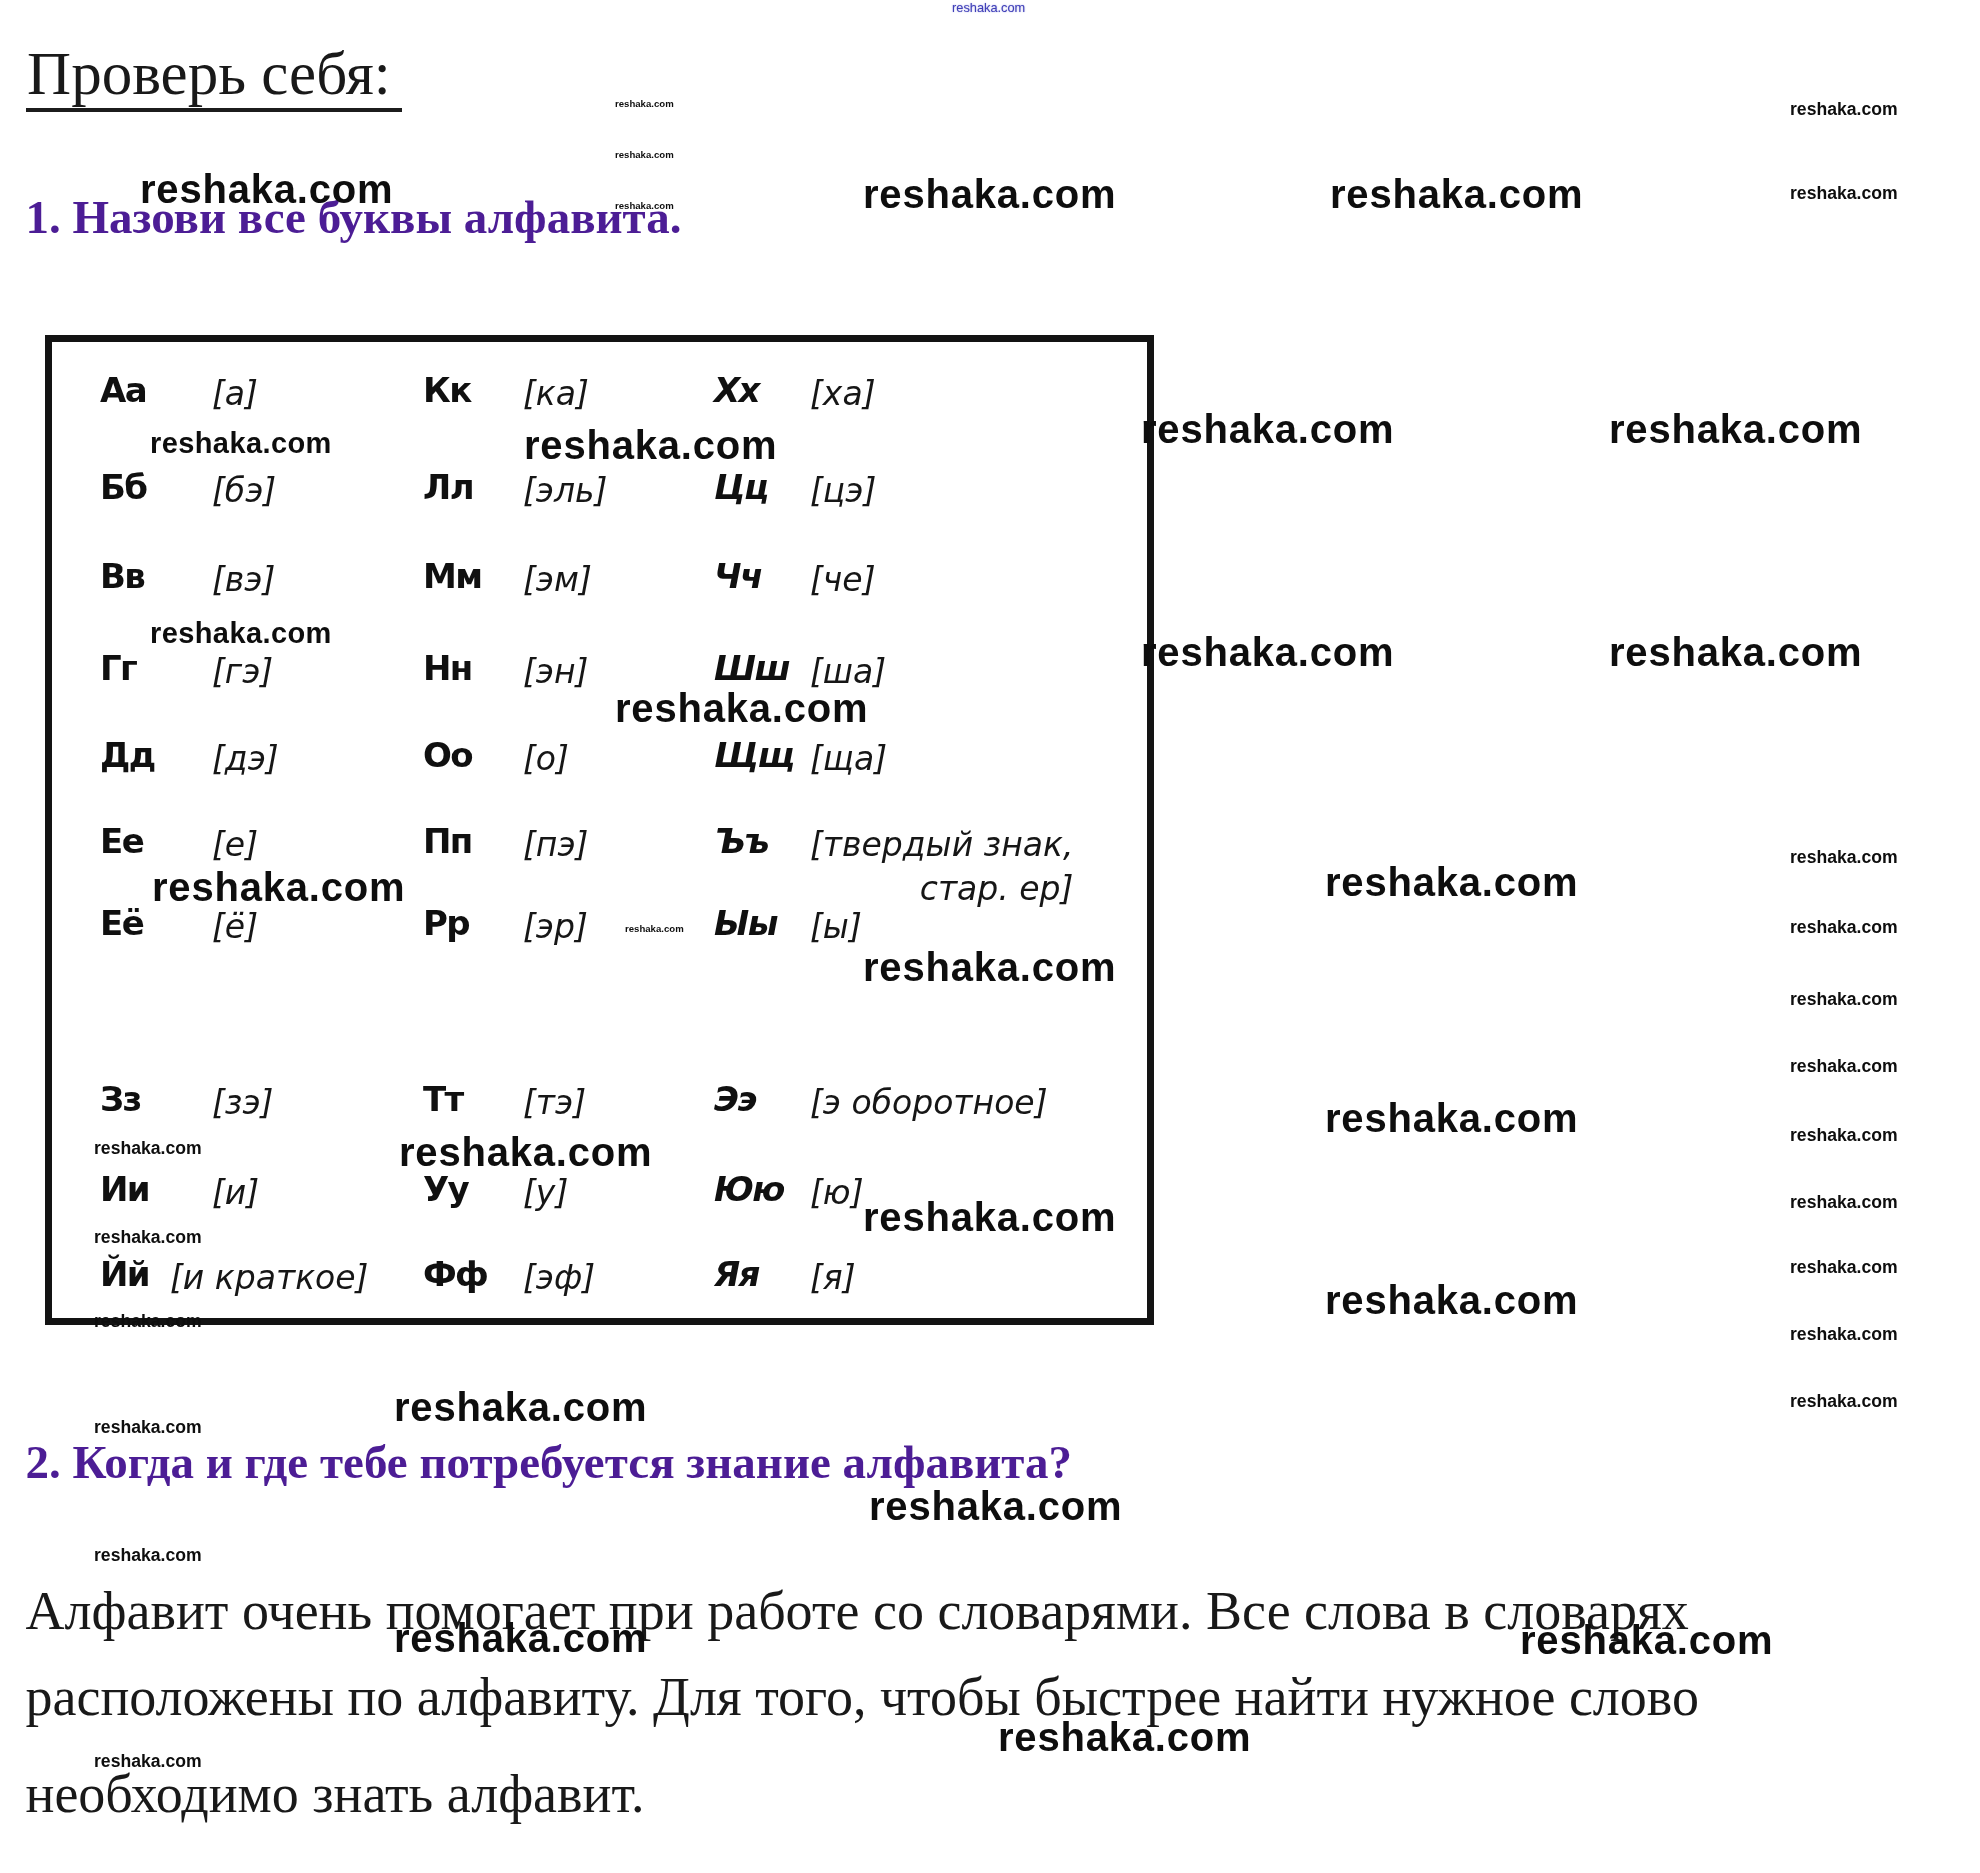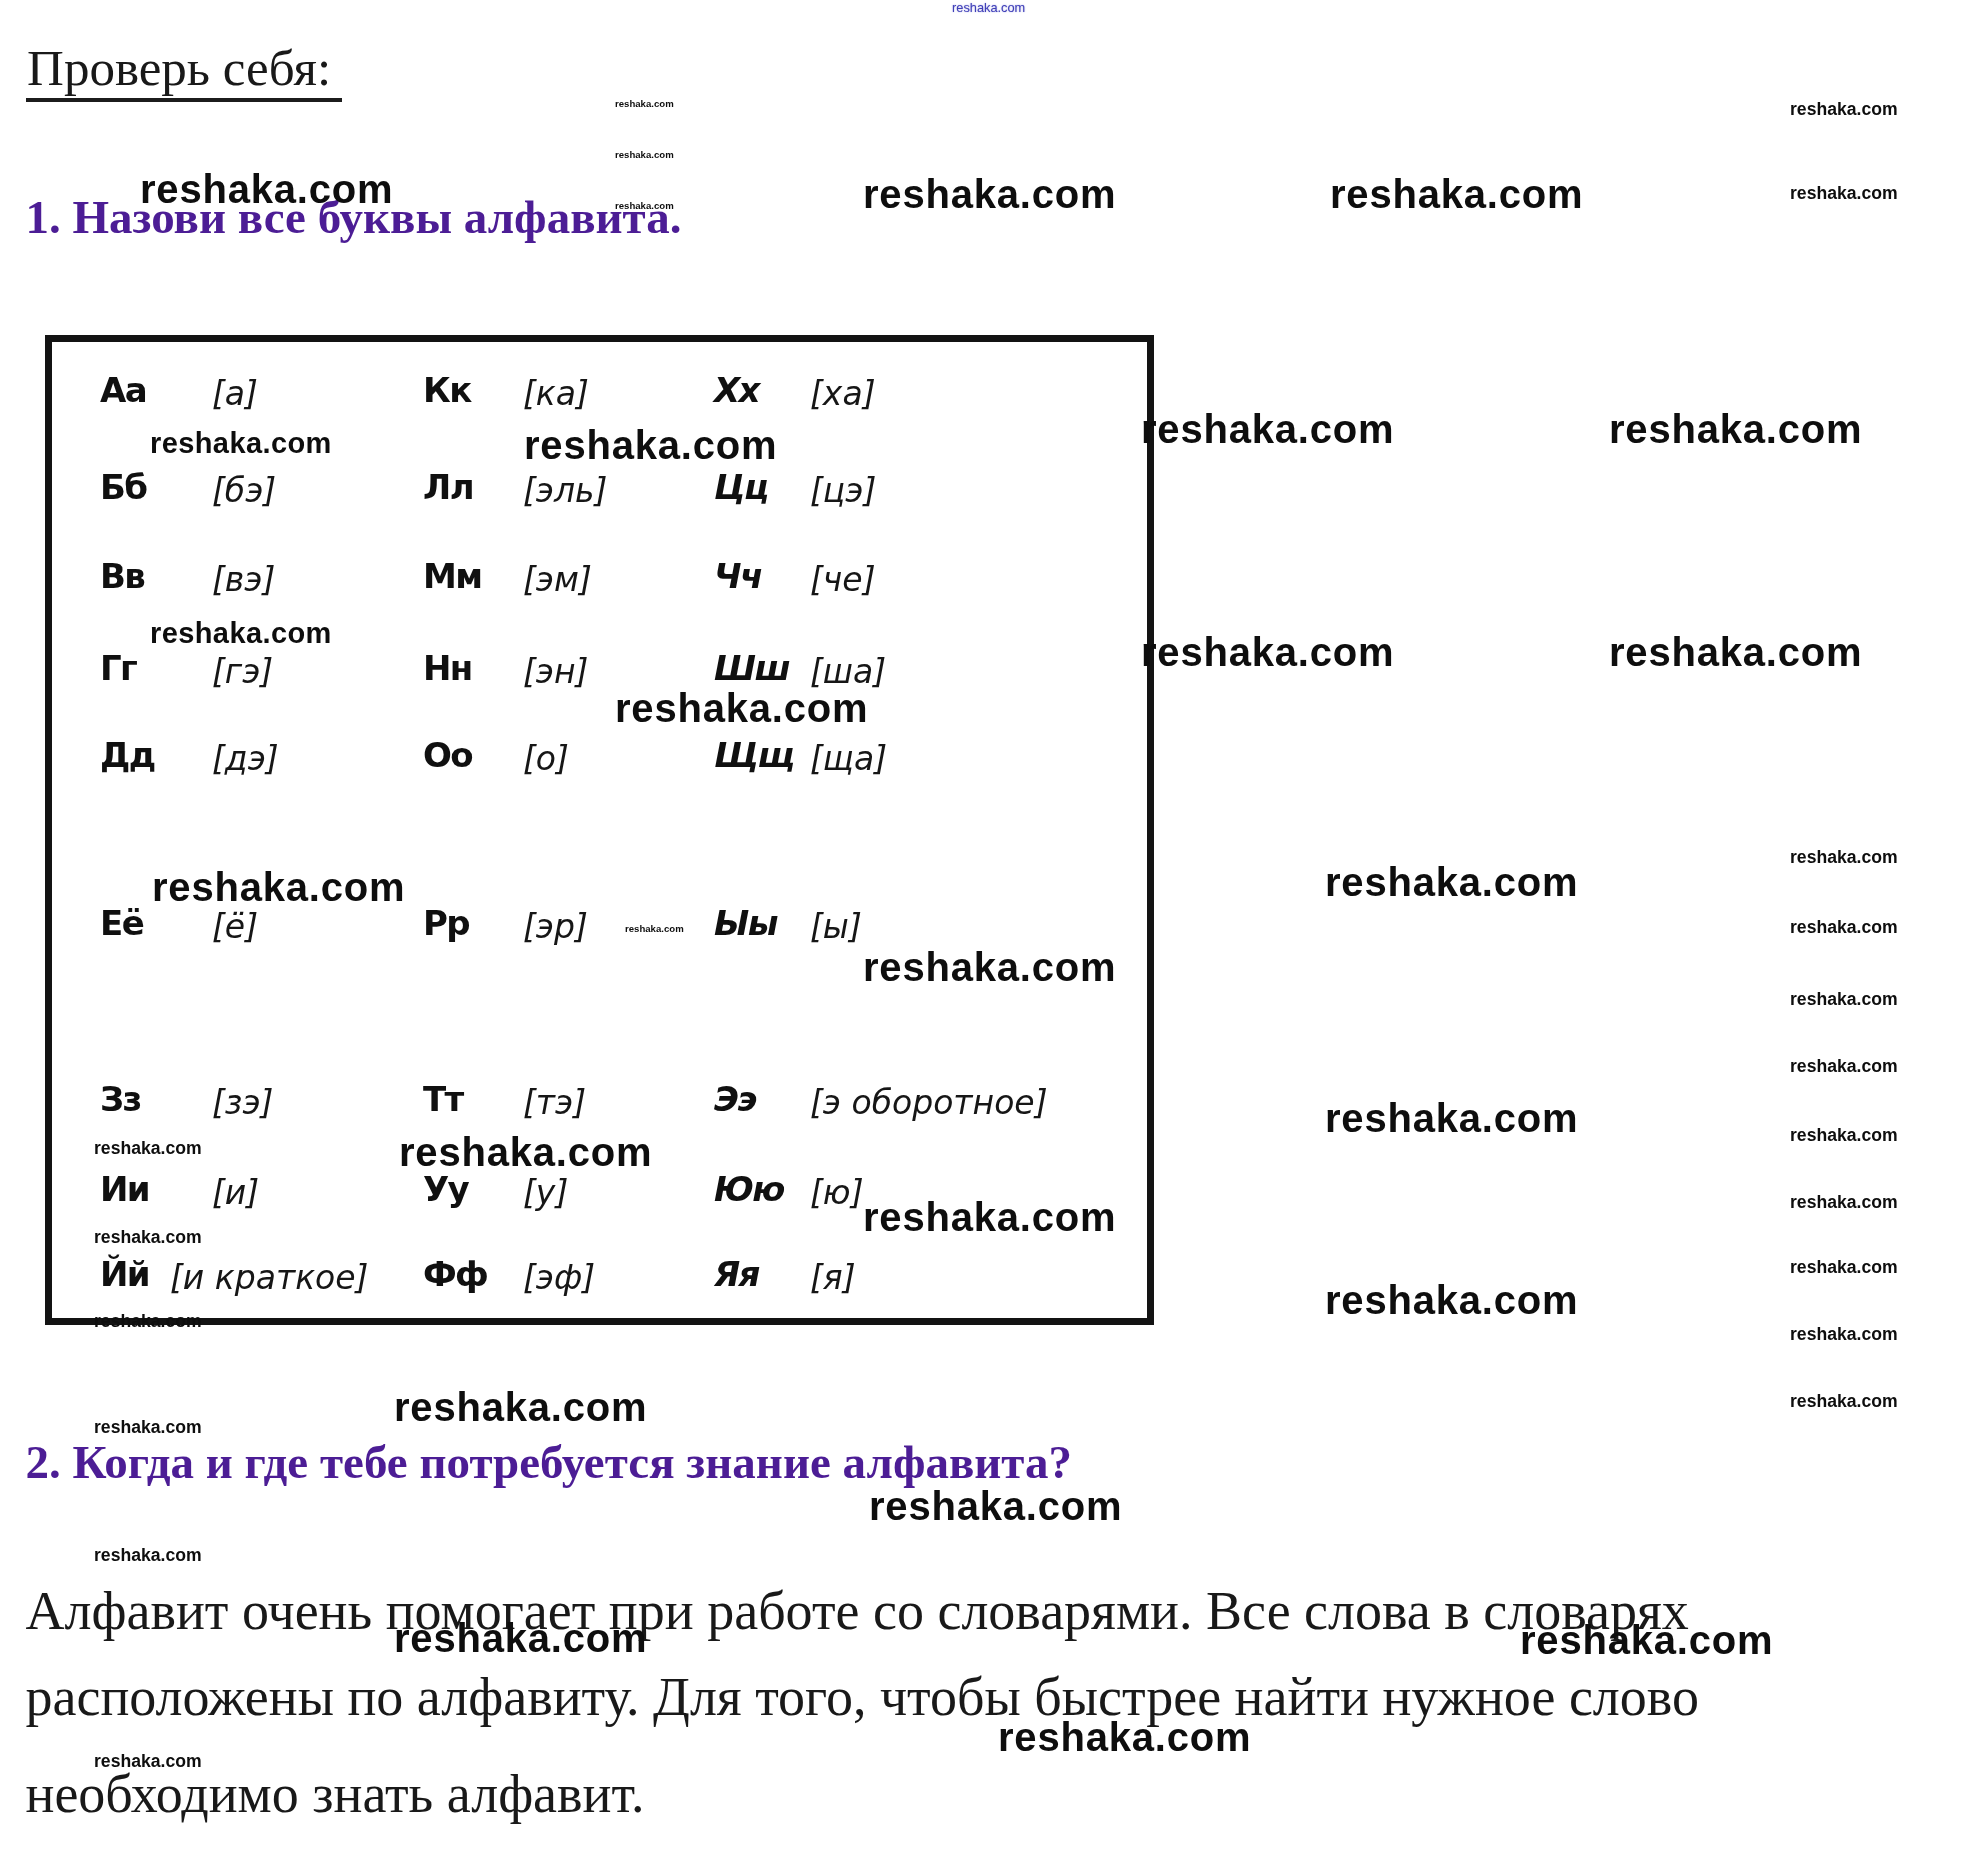--- a/index.html
+++ b/index.html
@@ -10,21 +10,21 @@
   }
   
   .wm{position:absolute;font-family:"Liberation Sans", sans-serif;color:#0e0e0e;
       white-space:nowrap;line-height:1;}
   .wm-lg{font-size:40px;font-weight:600;letter-spacing:0.8px;}
   .wm-md{font-size:29px;font-weight:600;letter-spacing:0.4px;}
   .wm-sm{font-size:17.6px;font-weight:600;}
   .wm-xs{font-size:9.6px;font-weight:700;}
   .wm-blue{font-size:12.8px;font-weight:500;color:#4040b8;text-shadow:0 0 1.6px #9a9ade;}
   
-  .page-title{position:absolute;left:25.5px;top:41px;font-size:51px;color:#191919;
+  .page-title{position:absolute;left:25.5px;top:41px;font-size:61px;color:#191919;
       line-height:1.08;border-bottom:4.8px solid #1c1c1c;padding:0 11.2px 1.6px 1.6px;white-space:nowrap;}
   .q-heading{position:absolute;font-weight:700;font-size:47px;color:#4c1d95;
       line-height:1.1;white-space:nowrap;}
   #q1{left:25.5px;top:192px;}
   #q2{left:25.5px;top:1437px;}
   .answer-line{position:absolute;left:25.5px;font-size:54px;color:#191919;
       line-height:1.1;white-space:nowrap;}
   #ans1{top:1558px;margin-top:24px;} #ans2{top:1668px;} #ans3{top:1765px;}
   
   .alpha-box{position:absolute;left:45px;top:335px;width:1109px;height:990px;
@@ -74,20 +74,26 @@
     <div class="cell c2"><span class="ltr">Нн</span><span class="prn">[эн]</span></div>
     <div class="cell c3"><span class="ltr">Шш</span><span class="prn">[ша]</span></div>
   </div>
 
   <div class="alpha-row" style="top:395px">
     <div class="cell c1"><span class="ltr">Дд</span><span class="prn">[дэ]</span></div>
     <div class="cell c2"><span class="ltr">Оо</span><span class="prn">[о]</span></div>
     <div class="cell c3"><span class="ltr">Щщ</span><span class="prn">[ща]</span></div>
   </div>
 
+  <div class="alpha-row" style="top:481px">
+    <div class="cell c1"><span class="ltr">Ее</span><span class="prn">[е]</span></div>
+    <div class="cell c2"><span class="ltr">Пп</span><span class="prn">[пэ]</span></div>
+    <div class="cell c3"><span class="ltr">Ъъ</span><span class="prn right">[твердый знак,
+стар. ер]</span></div>
+  </div>
 
   <div class="alpha-row" style="top:563px">
     <div class="cell c1"><span class="ltr">Её</span><span class="prn">[ё]</span></div>
     <div class="cell c2"><span class="ltr">Рр</span><span class="prn">[эр]</span></div>
     <div class="cell c3"><span class="ltr">Ыы</span><span class="prn">[ы]</span></div>
   </div>
 
 
   <div class="alpha-row" style="top:739px">
     <div class="cell c1"><span class="ltr">Зз</span><span class="prn">[зэ]</span></div>

